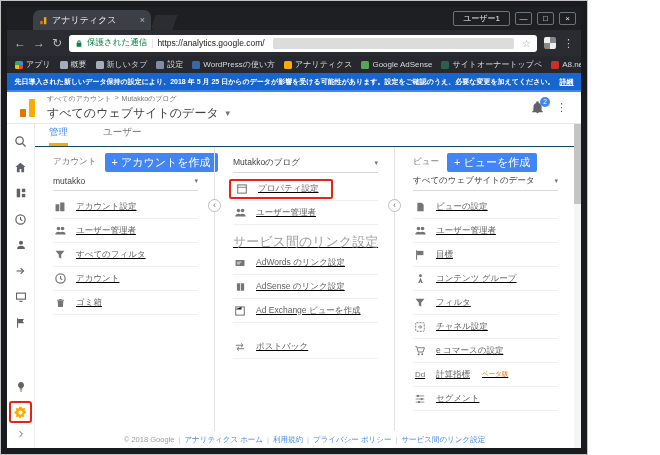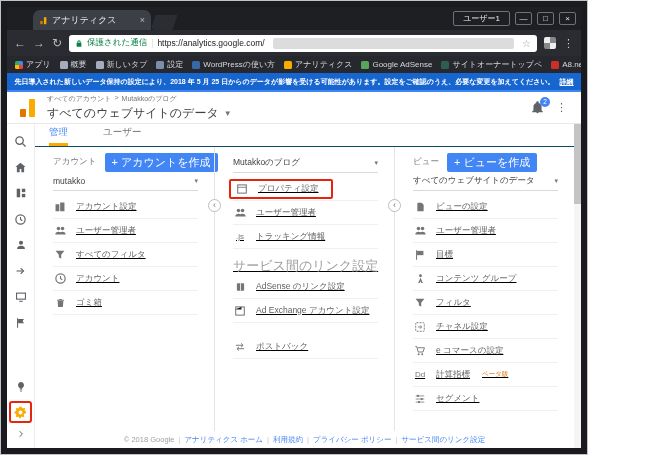--- a/index.html
+++ b/index.html
@@ -394,42 +394,47 @@
               <div class="item">
                     <span class="ic">
                       <svg width="13" height="13" viewBox="0 0 14 14" fill="currentColor">
                         <circle cx="4.8" cy="4.8" r="1.9"></circle>
                         <circle cx="9.2" cy="4.8" r="1.9"></circle>
                         <path d="M1.4 11.2c0-1.8 1.5-2.8 3.4-2.8 1 0 1.8.2 2.2.6.4-.4 1.2-.6 2.2-.6 1.9 0 3.4 1 3.4 2.8z"></path>
                       </svg>
                     </span>
                     <span>ユーザー管理者</span>
                   </div>
-              <div class="item">
-                    <span class="ic-text">.js</span>
-                    <span>トラッキング情報</span>
-                  </div>
               <div class="section">サービス間のリンク設定</div>
+              <div class="item">
+                    <span class="ic">
+                      <svg width="12" height="12" viewBox="0 0 14 14">
+                        <rect x="1.8" y="3.4" width="10.4" height="7.2" rx="0.8" fill="currentColor"></rect>
+                        <path d="M3.2 6h5.4M3.2 8h3.8" stroke="#fff" stroke-width="0.9"></path>
+                      </svg>
+                    </span>
+                    <span>AdWords のリンク設定</span>
+                  </div>
               <div class="item">
                     <span class="ic">
                       <svg width="11" height="12" viewBox="0 0 14 14">
                         <rect x="2.4" y="2.2" width="9.2" height="9.6" rx="1" fill="currentColor"></rect>
                         <path d="M7 2.2v9.6" stroke="#fff" stroke-width="1"></path>
                       </svg>
                     </span>
                     <span>AdSense のリンク設定</span>
                   </div>
               <div class="item">
                     <span class="ic">
                       <svg width="12" height="12" viewBox="0 0 14 14">
                         <rect x="2" y="2.2" width="10" height="9.6" fill="none" stroke="currentColor" stroke-width="1.2"></rect>
                         <path d="M2 5h6.5V2.2" stroke="currentColor" stroke-width="1"></path>
                       </svg>
                     </span>
-                    <span>Ad Exchange アカウント設定</span>
+                    <span>Ad Exchange ビューを作成</span>
                   </div>
               <div class="item gap-top">
                     <span class="ic">
                       <svg width="12" height="12" viewBox="0 0 14 14">
                         <path d="M2.2 5h8.2M8.2 2.8L10.6 5 8.2 7.2" fill="none" stroke="currentColor" stroke-width="1.1"></path>
                         <path d="M11.8 9H3.6M5.8 11.2L3.4 9l2.4-2.2" fill="none" stroke="currentColor" stroke-width="1.1"></path>
                       </svg>
                     </span>
                     <span>ポストバック</span>
                   </div>

